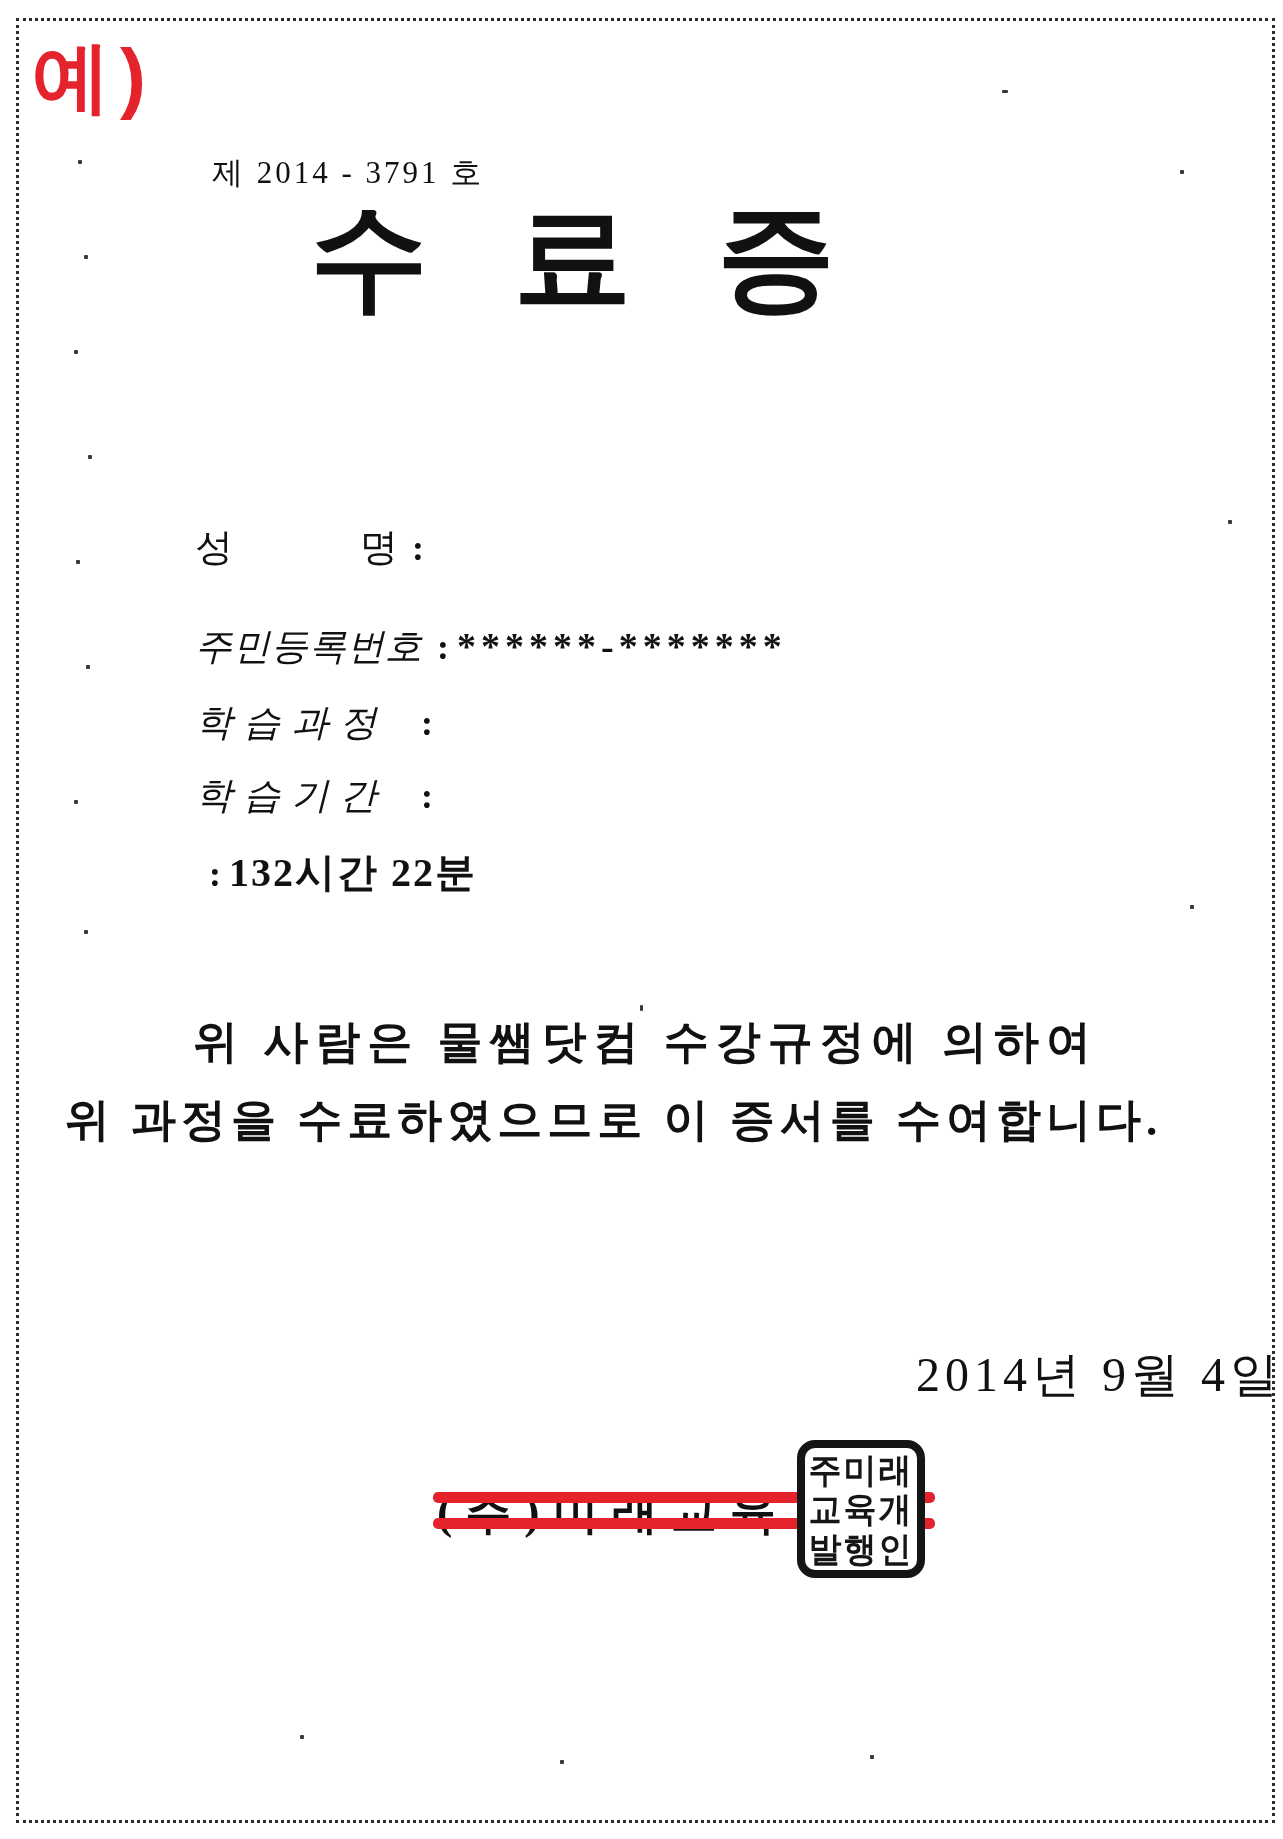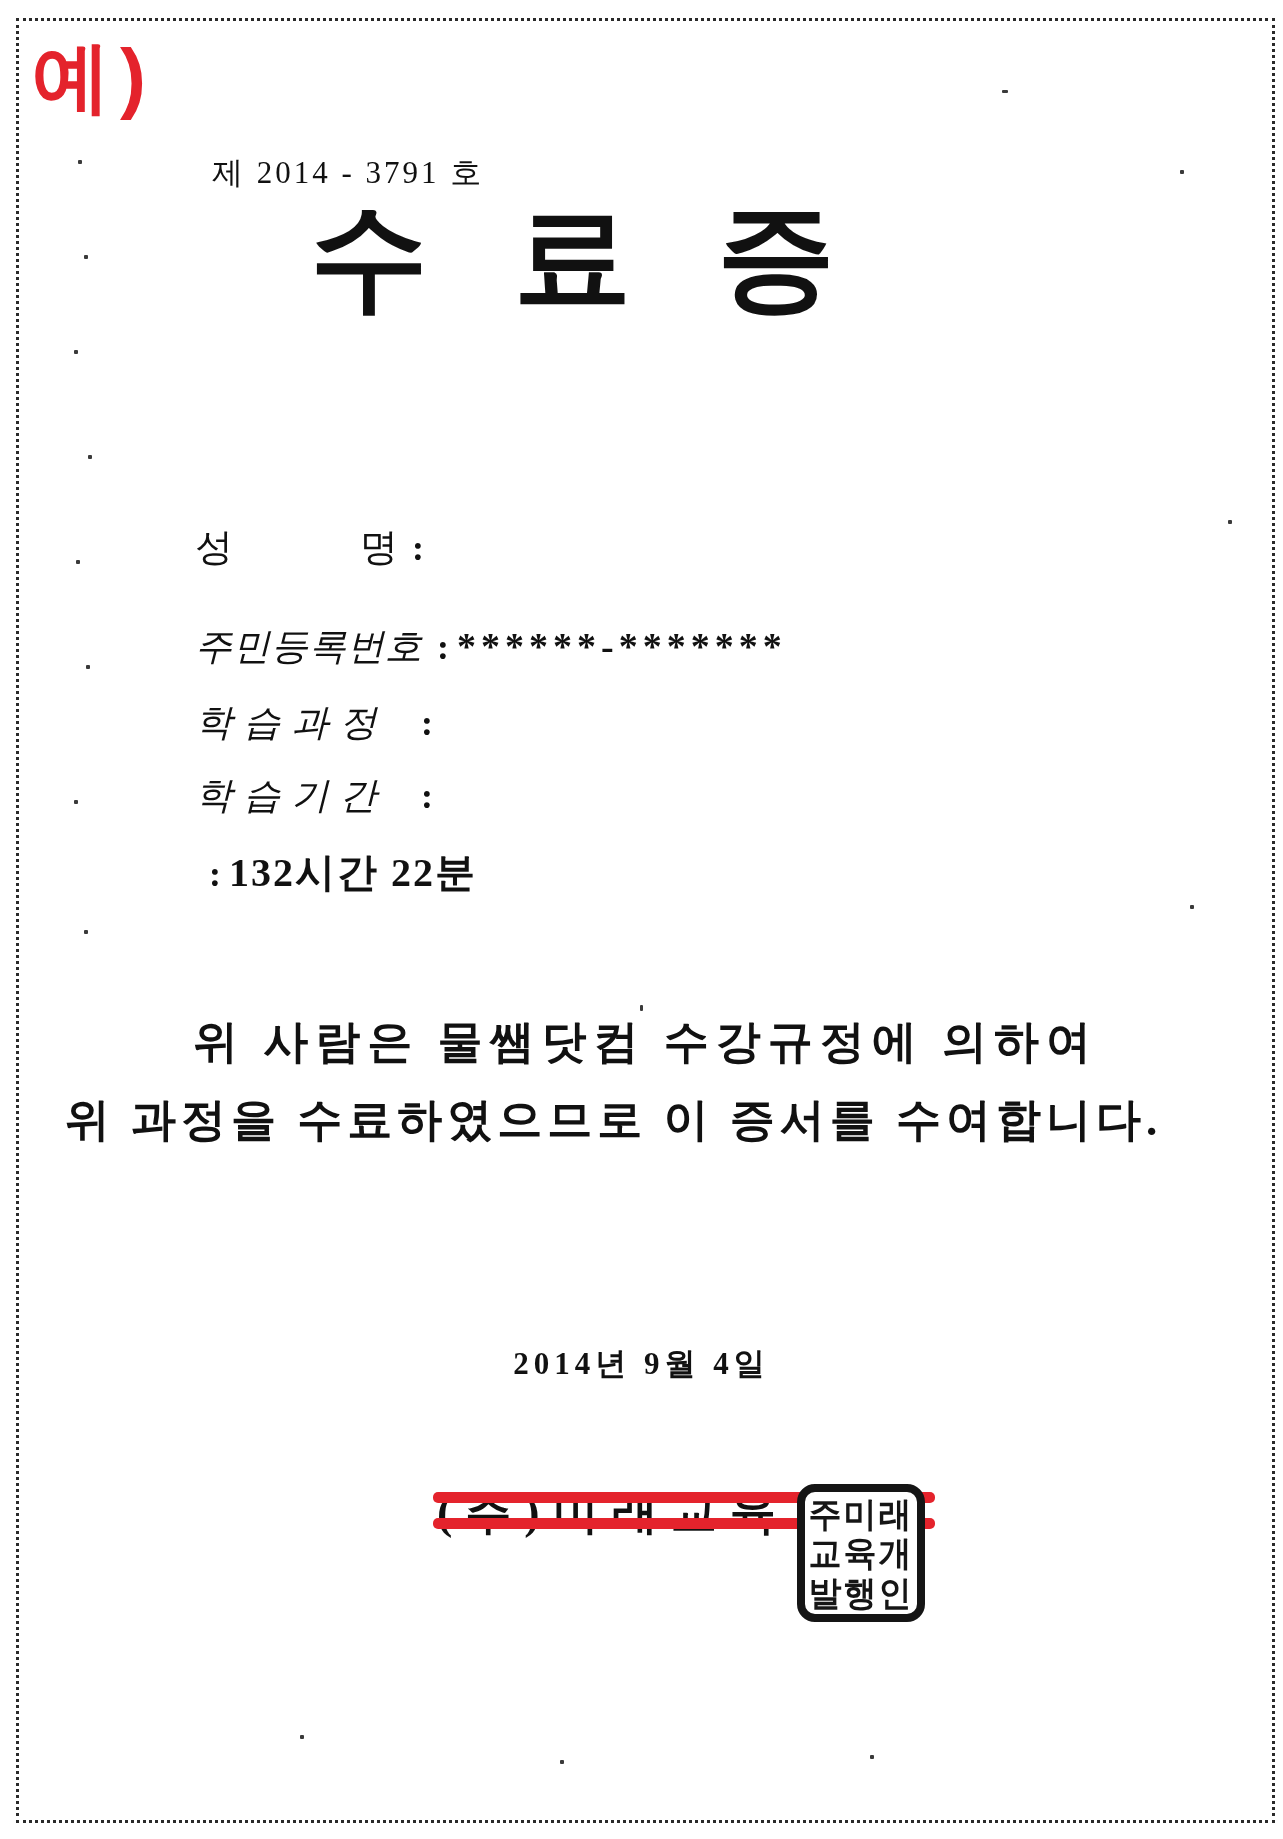--- a/index.html
+++ b/index.html
@@ -52,40 +52,39 @@
   .body-line1{
     position:absolute;left:4px;top:1012px;width:100%;text-align:center;
     font-size:45px;font-weight:800;letter-spacing:7px;
   }
   .body-line2{
     position:absolute;left:0;top:1090px;width:100%;text-align:center;
     transform:translateX(-28px);
     font-size:45px;font-weight:800;letter-spacing:5px;
   }
   .issue-date{
-    position:absolute;left:0;top:1343px;width:100%;text-align:center;
-    font-size:31px;font-weight:700;letter-spacing:5px;
+    position:absolute;left:0;top:1343px;width:100%;text-align:right;
+    font-size:48px;font-weight:400;letter-spacing:5px;
   }
   .issuer-name{
     position:absolute;left:437px;top:1482px;
     font-size:46px;font-weight:900;letter-spacing:13px;white-space:nowrap;
   }
   .strike-line{
     position:absolute;left:433px;width:502px;height:11px;
     background:#e4232c;border-radius:5px;
   }
   .strike-1{top:1492px;}
   .strike-2{top:1518px;}
   .seal{
     position:absolute;left:797px;top:1440px;width:128px;height:138px;
     border:8px solid #151515;border-radius:18px;background:#fff;
     box-sizing:border-box;
     display:flex;flex-direction:column;justify-content:space-around;align-items:center;
     padding:2px 0;
-    margin-top:44px;
   }
   .seal-row{
     font-size:33px;font-weight:900;letter-spacing:2px;line-height:1;
     color:#151515;font-family:"Liberation Sans","DejaVu Sans",sans-serif;
     transform:scaleY(1.05);
   }
   .noise i{position:absolute;width:4px;height:4px;background:#3a3a3a;border-radius:1px;display:block;}
   .noise i:nth-child(1){left:78px;top:160px;}
   .noise i:nth-child(2){left:84px;top:255px;}
   .noise i:nth-child(3){left:74px;top:350px;}

